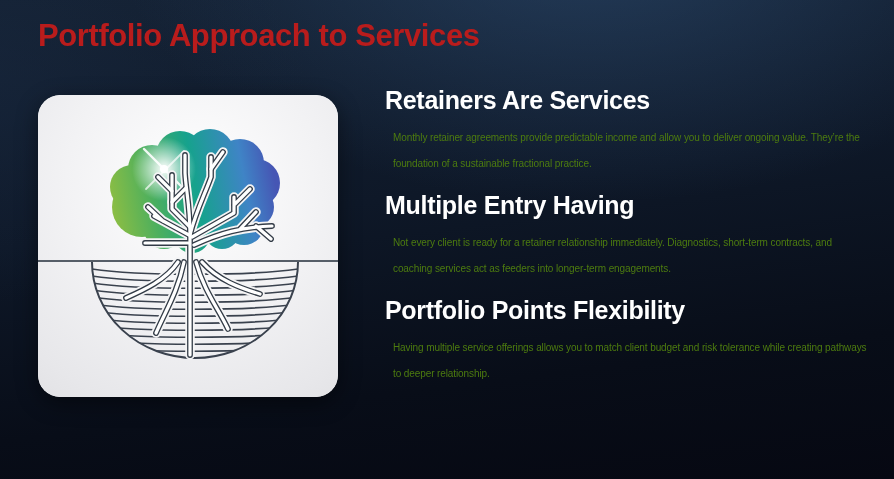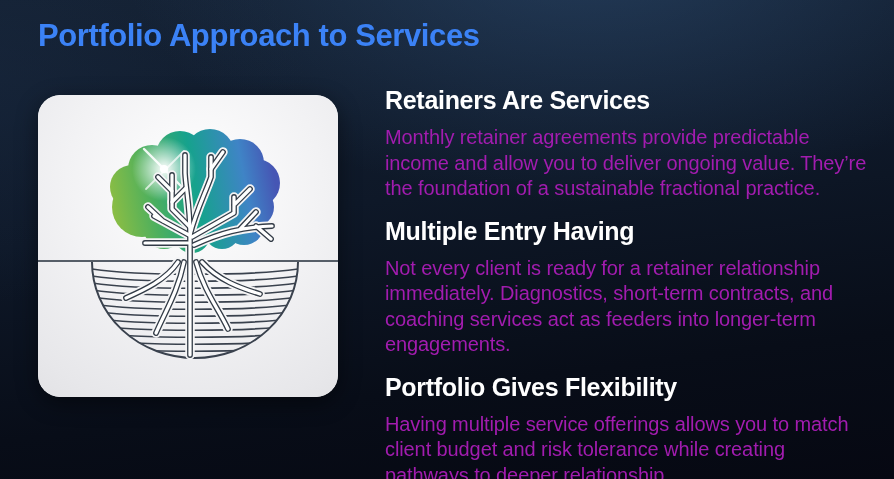--- a/index.html
+++ b/index.html
@@ -10,41 +10,41 @@
       radial-gradient(760px 420px at 66% -12%, rgba(52, 88, 130, 0.50), rgba(0,0,0,0) 62%),
       radial-gradient(620px 380px at -6% 18%, rgba(28, 46, 72, 0.38), rgba(0,0,0,0) 58%),
       linear-gradient(173deg, #142133 0%, #0e1828 42%, #080d18 75%, #060812 100%);
     position: relative;
     color: #fff;
   }
   .slide { position: absolute; inset: 0; }
   .slide-title {
     position: absolute; left: 38px; top: 18px;
     font-size: 31px; font-weight: 800; letter-spacing: -0.4px;
-    color: #3b82f6;
+    color: #b91c1c;
   }
   .illustration-card {
     position: absolute; left: 38px; top: 95px;
     width: 300px; height: 302px;
     border-radius: 22px; overflow: hidden;
     box-shadow: 0 6px 22px rgba(0,0,0,0.45);
     background: #ededef;
   }
   .illustration-card svg { display: block; width: 300px; height: 302px; }
   .content-column {
     position: absolute; left: 385px; top: 85px; width: 482px;
   }
   .section { margin: 0; }
   .section-heading {
     font-size: 25px; line-height: 30px; font-weight: 800;
     letter-spacing: -0.3px; color: #ffffff;
   }
   .section-body {
-    font-size: 20px; line-height: 25.5px; letter-spacing: -0.1px;
-    color: #a21caf; margin: 10px 0 14px 0;
+    font-size: 10px; line-height: 25.5px; letter-spacing: -0.1px;
+    color: #4d7c0f; margin: 10px 0 14px 8px;
   }
 </style>
 </head>
 <body>
 
 <div class="slide">
 
   <h1 class="slide-title">Portfolio Approach to Services</h1>
 
   <div class="illustration-card">
@@ -143,18 +143,18 @@
   <div class="content-column">
     <div class="section">
       <h2 class="section-heading">Retainers Are Services</h2>
       <p class="section-body">Monthly retainer agreements provide predictable income and allow you to deliver ongoing value. They’re the foundation of a sustainable fractional practice.</p>
     </div>
     <div class="section">
       <h2 class="section-heading">Multiple Entry Having</h2>
       <p class="section-body">Not every client is ready for a retainer relationship immediately. Diagnostics, short-term contracts, and coaching services act as feeders into longer-term engagements.</p>
     </div>
     <div class="section">
-      <h2 class="section-heading">Portfolio Gives Flexibility</h2>
+      <h2 class="section-heading">Portfolio Points Flexibility</h2>
       <p class="section-body">Having multiple service offerings allows you to match client budget and risk tolerance while creating pathways to deeper relationship.</p>
     </div>
   </div>
 
 </div>
 
 </body></html>

